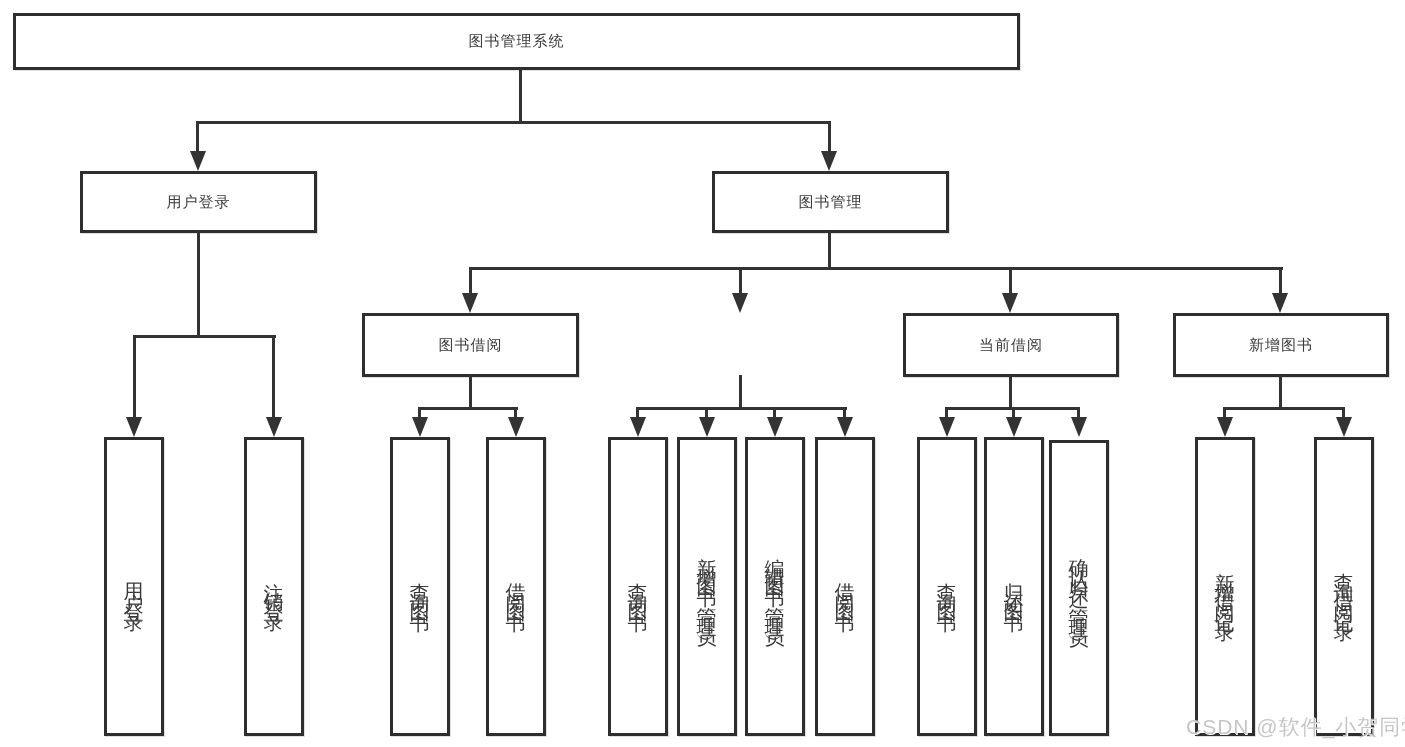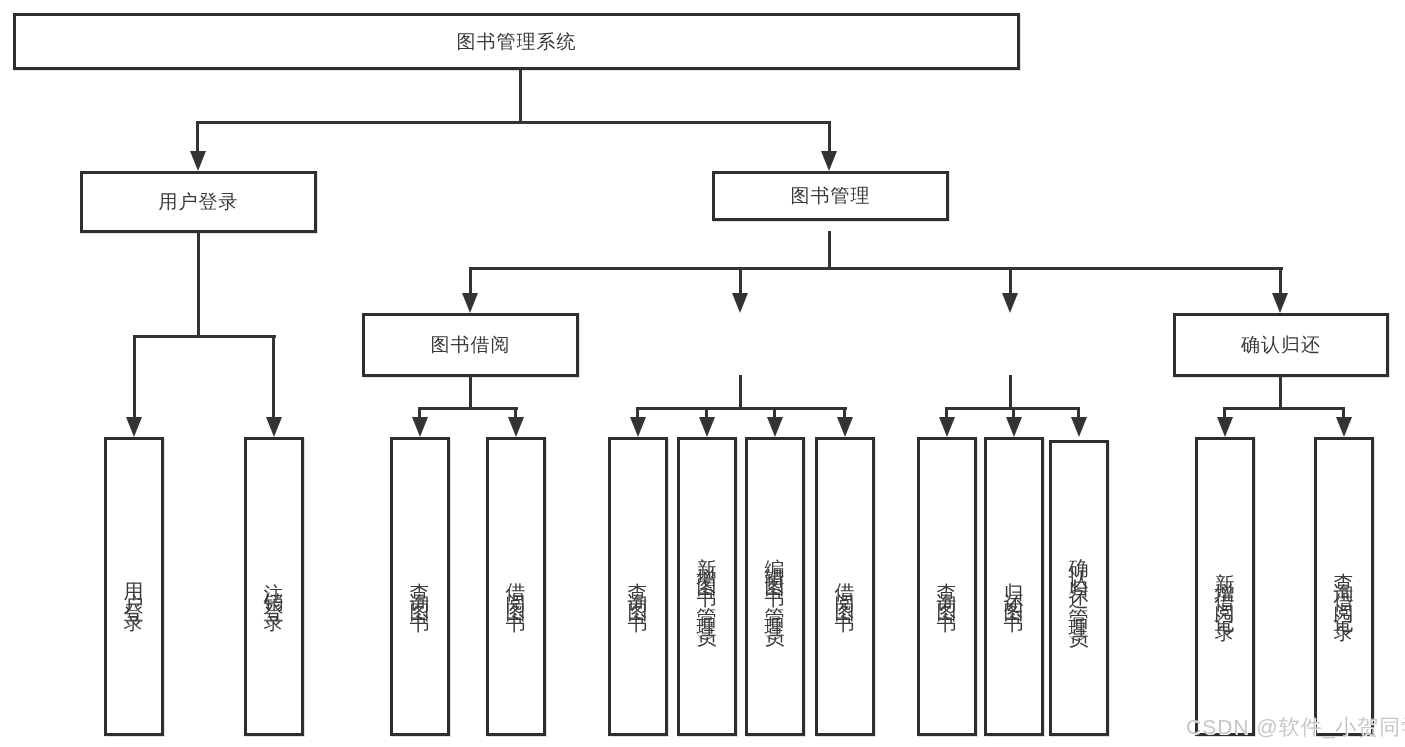--- a/index.html
+++ b/index.html
@@ -13,21 +13,21 @@
   
   .box {
     position:absolute;
     box-sizing:border-box;
     border:3px solid #2e2e2e;
     background:#ffffff;
     display:flex;
     align-items:center;
     justify-content:center;
     color:#3a3a3a;
-    font-size:19px;
+    font-size:15px;
     letter-spacing:1px;
     box-shadow:1px 1px 0 rgba(0,0,0,0.12);
   }
   .leaf { font-size:20px; }
   .leaf .vtext {
     writing-mode:vertical-rl;
     text-orientation:mixed;
     letter-spacing:10px;
     line-height:1;
     white-space:nowrap;
@@ -62,42 +62,43 @@
   <div class="box" style="left:13px;top:13px;width:1007px;height:57px">图书管理系统</div>
 
   <div class="v" style="left:519px;top:68px;height:55px"></div>
   <div class="h" style="left:196px;top:121px;width:635px"></div>
   <div class="v" style="left:196px;top:121px;height:34px"></div>
   <div class="ah" style="left:190px;top:151px"></div>
   <div class="v" style="left:828px;top:121px;height:34px"></div>
   <div class="ah" style="left:821px;top:151px"></div>
 
   <div class="box" style="left:80px;top:171px;width:237px;height:62px">用户登录</div>
-  <div class="box" style="left:712px;top:171px;width:237px;height:50px">图书管理</div>
+  <div class="box" style="left:712px;top:171px;width:237px;height:62px">图书管理</div>
 
   <div class="v" style="left:197px;top:231px;height:106px"></div>
   <div class="h" style="left:133px;top:335px;width:143px"></div>
   <div class="v" style="left:133px;top:335px;height:84px"></div>
   <div class="ah" style="left:126px;top:417px"></div>
   <div class="v" style="left:272px;top:335px;height:84px"></div>
   <div class="ah" style="left:266px;top:417px"></div>
 
   <div class="v" style="left:828px;top:231px;height:38px"></div>
   <div class="h" style="left:469px;top:267px;width:814px"></div>
   <div class="v" style="left:469px;top:267px;height:28px"></div>
   <div class="ah" style="left:462px;top:293px"></div>
   <div class="v" style="left:739px;top:267px;height:28px"></div>
   <div class="ah" style="left:732px;top:293px"></div>
   <div class="v" style="left:1009px;top:267px;height:28px"></div>
   <div class="ah" style="left:1002px;top:293px"></div>
   <div class="v" style="left:1279px;top:267px;height:28px"></div>
   <div class="ah" style="left:1272px;top:293px"></div>
 
   <div class="box" style="left:362px;top:313px;width:217px;height:64px">图书借阅</div>
-  <div class="box" style="left:1173px;top:313px;width:216px;height:64px">确认归还</div>
+  <div class="box" style="left:903px;top:313px;width:216px;height:64px">当前借阅</div>
+  <div class="box" style="left:1173px;top:313px;width:216px;height:64px">新增图书</div>
 
   <div class="v" style="left:469px;top:375px;height:34px"></div>
   <div class="v" style="left:739px;top:375px;height:34px"></div>
   <div class="v" style="left:1009px;top:375px;height:34px"></div>
   <div class="v" style="left:1279px;top:375px;height:34px"></div>
 
   <div class="h" style="left:418px;top:407px;width:100px"></div>
   <div class="h" style="left:636px;top:407px;width:211px"></div>
   <div class="h" style="left:945px;top:407px;width:135px"></div>
   <div class="h" style="left:1223px;top:407px;width:122px"></div>

